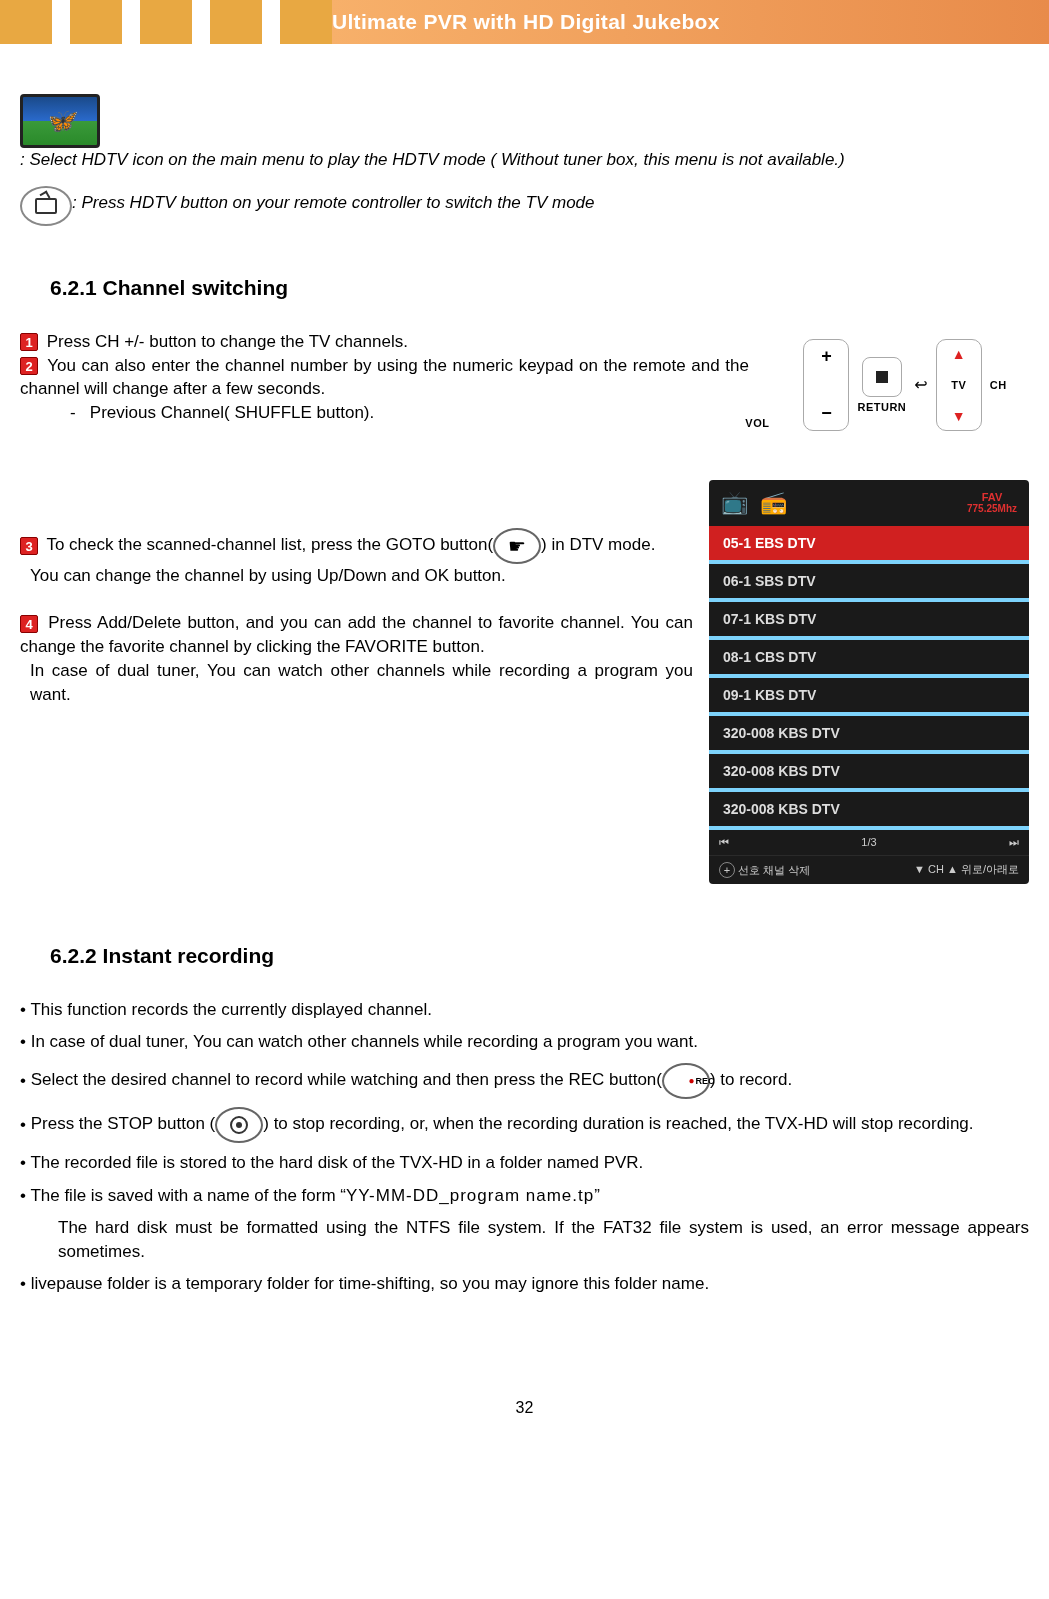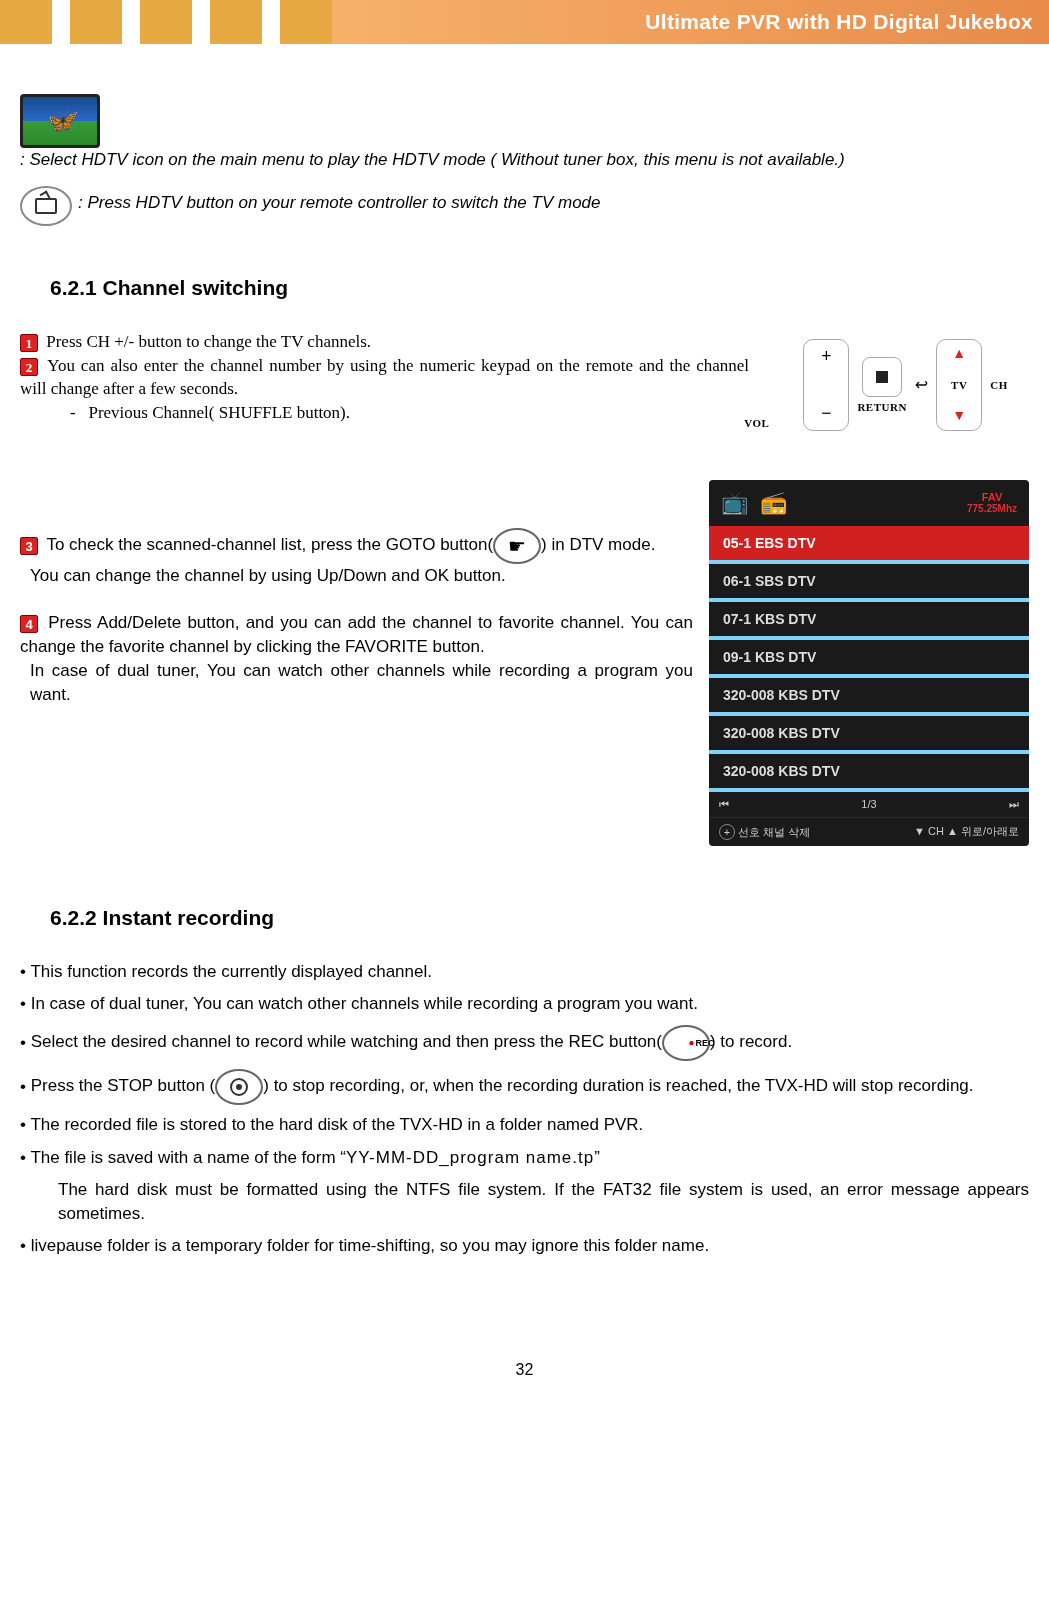--- a/index.html
+++ b/index.html
@@ -23,21 +23,21 @@
     .tab.t2 { background: #e8a842; }
     .tab.t3 { background: #e8a842; }
     .tab.t4 { background: #e8a842; }
     .tab.t5 { background: #e8a842; margin-right: 0; }
     .header-bar {
       flex: 1;
       height: 100%;
       background: linear-gradient(90deg, #f7b06a 0%, #e88b4a 100%);
       display: flex;
       align-items: center;
-      justify-content: flex-end;
+      justify-content: flex-start;
       padding-right: 16px;
     }
     .header-title {
       color: #fff;
       font-weight: bold;
       font-size: 21px;
       letter-spacing: 0.3px;
     }
     .content {
       padding: 50px 20px 40px 20px;
@@ -110,21 +110,20 @@
       text-align: center;
       line-height: 17px;
       border: 1px solid #800;
       border-radius: 2px;
       vertical-align: middle;
       margin-right: 4px;
     }
     .row-621 {
       display: flex;
       align-items: flex-start;
-      font-family: Liberation Serif, serif;
     }
     .text-col-621 { flex: 1; }
     .remote-img {
       width: 280px;
       height: 110px;
       background: #fff;
       border: none;
       position: relative;
       display: flex;
       align-items: center;
@@ -264,21 +263,21 @@
 </div>
 
 <div class="content">
 
 
   <div class="body-text">
     <div class="para">
       <span class="hdtv-icon"></span>
       <span>: Select HDTV icon on the main menu to play the HDTV mode ( Without tuner box, this menu is not available.)</span>
     </div>
-    <div class="para" style="display:flex;align-items:center;gap:6px;">
+    <div class="para" style="display:flex;align-items:center;">
       <span class="tv-button-icon">
           <span class="tv-glyph"></span>
         </span>
       <span>: Press HDTV button on your remote controller to switch the TV mode</span>
     </div>
   </div>
 
   <h2 class="subsection">6.2.1 Channel switching</h2>
 
   <div class="row-621">
@@ -341,20 +340,21 @@
         <span class="cl-tv-icon">📺</span>
         <span class="cl-radio-icon">📻</span>
         <div class="cl-fav">
           <div>FAV</div>
           <div class="cl-fav-freq">775.25Mhz</div>
         </div>
       </div>
       <div class="cl-item selected">05-1 EBS DTV</div>
       <div class="cl-item">06-1 SBS DTV</div>
       <div class="cl-item">07-1 KBS DTV</div>
+      <div class="cl-item">08-1 CBS DTV</div>
       <div class="cl-item">09-1 KBS DTV</div>
       <div class="cl-item">320-008 KBS DTV</div>
       <div class="cl-item">320-008 KBS DTV</div>
       <div class="cl-item">320-008 KBS DTV</div>
       <div class="cl-footer">
         <span>⏮</span>
         <span class="page">1/3</span>
         <span>⏭</span>
       </div>
       <div class="cl-foot2">

